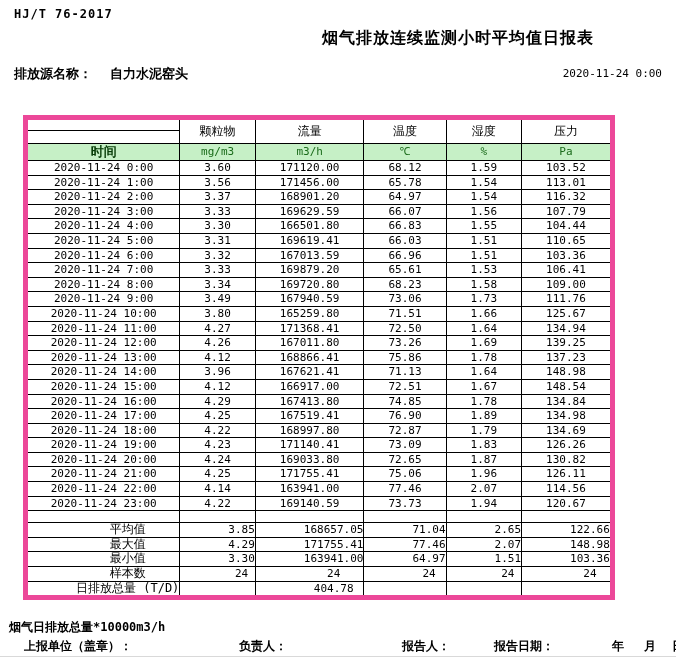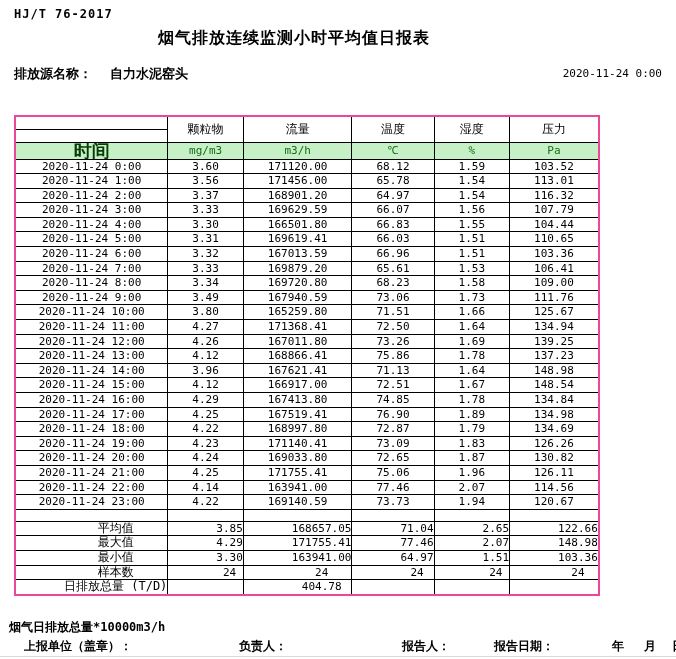--- a/index.html
+++ b/index.html
@@ -9,47 +9,47 @@
     font-family:"DejaVu Sans Mono","Liberation Mono",monospace;
     color:#000;
   }
   .page { position:relative; width:580px; height:659px; background:#fff; }
 
   .doc-code {
     position:absolute; left:14px; top:7px;
     font-size:12px; font-weight:bold; letter-spacing:1px;
   }
   .title {
-    position:absolute; left:4px; top:28px; width:100%;
-    text-align:center; font-size:16px; font-weight:bold; letter-spacing:1px;
+    position:absolute; left:14px; top:28px; width:100%;
+    text-align:right; font-size:16px; font-weight:bold; letter-spacing:1px;
   }
   .meta {
     position:absolute; left:14px; top:65px; width:648px;
     display:flex; justify-content:space-between; align-items:flex-start;
   }
   .source { font-size:13px; font-weight:bold; }
   .source .src-value { margin-left:18px; }
   .datetime { font-size:11px; padding-top:2px; }
 
   table.report {
-    position:absolute; left:14px; top:115px;
+    position:absolute; left:23px; top:115px;
     border-collapse:collapse; table-layout:fixed;
-    border:2px solid #ec4899;
+    border:5px solid #ec4899;
   }
   table.report td, table.report th {
     border:1px solid #000; padding:0; margin:0;
     text-align:center; vertical-align:middle;
     white-space:nowrap; overflow:hidden;
     font-weight:normal;
   }
   tr.head-row td, tr.head-row th { height:13px; line-height:13px; }
   tr.head-row th.param { font-size:12px; }
   tr.units-row th, tr.units-row td { height:16px; line-height:16px; }
   tr.units-row { background:var(--green-bg); }
-  tr.units-row .time-label { font-size:18px; font-weight:bold; color:var(--green-dark); }
+  tr.units-row .time-label { font-size:13px; font-weight:bold; color:var(--green-dark); }
   tr.units-row td.unit { font-size:11px; color:var(--green-text); }
   tr.data-row td { height:13.6px; line-height:13.6px; font-size:11px; }
   tr.spacer-row td { height:12px; line-height:12px; font-size:11px; }
   tr.summary-row td { height:13.6px; line-height:13.6px; font-size:11px;padding-left:48px; }
   tr.summary-row td.row-label { font-size:12px; }
 
   .footnote {
     position:absolute; left:9px; top:619px;
     font-size:12px; font-weight:bold;
   }

